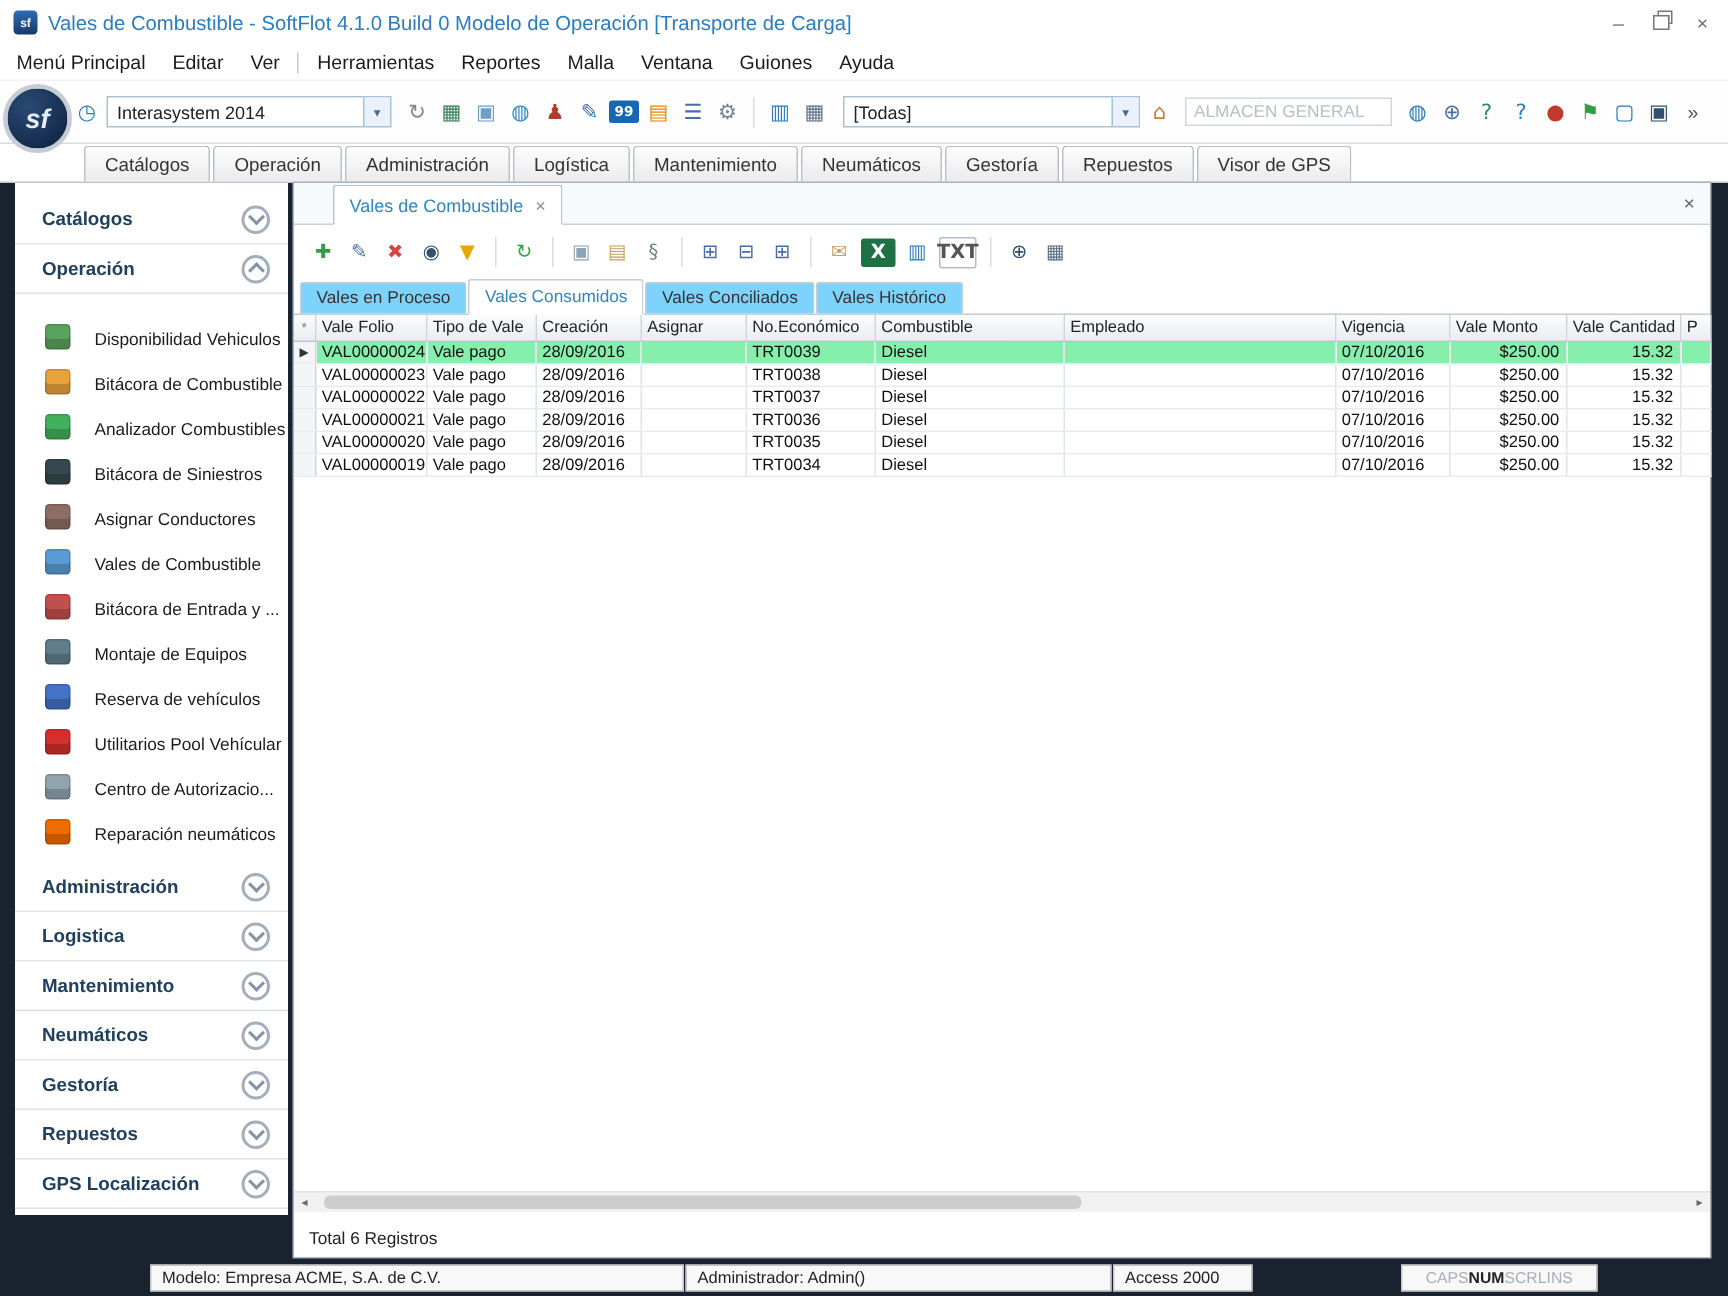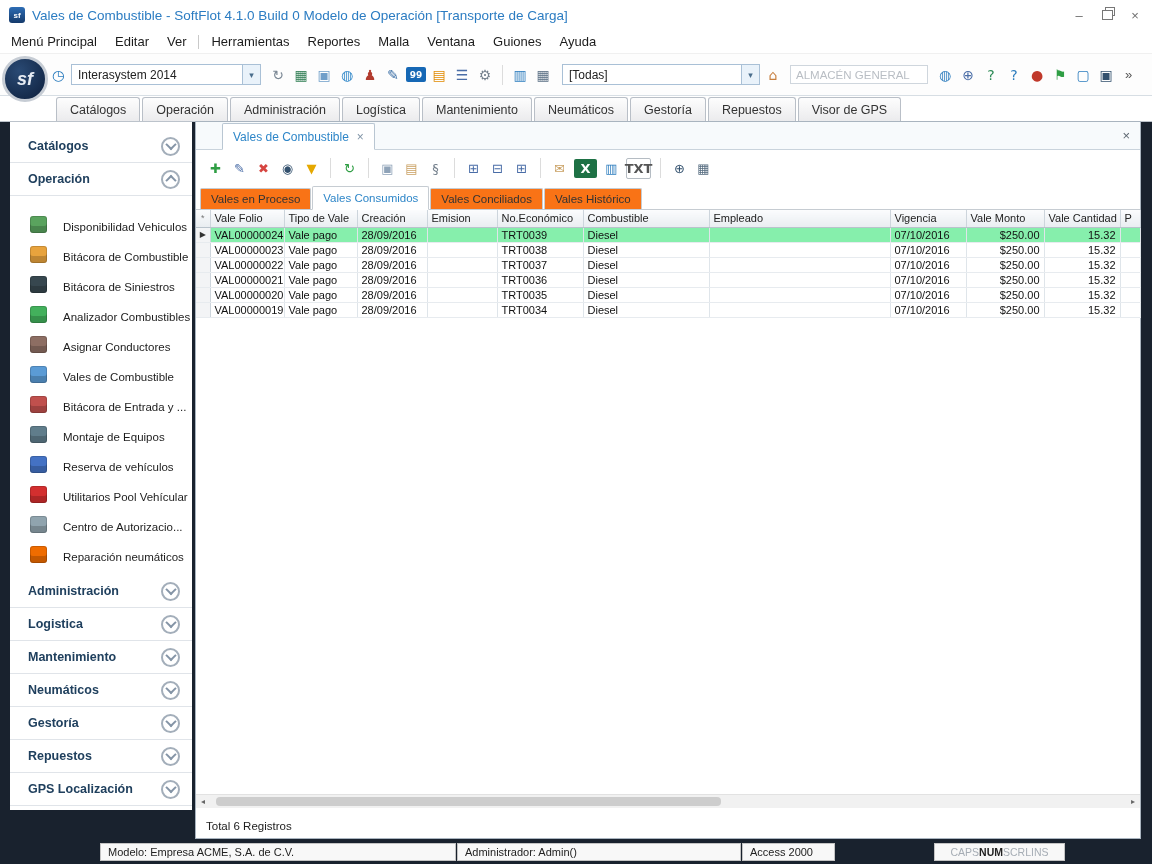--- a/index.html
+++ b/index.html
@@ -63,21 +63,21 @@
   .main{left:196px;top:122px;width:944px;height:716px;background:#fff;outline:1px solid #a9b4bf;}
   .doc-strip{position:absolute;left:0;top:0;width:944px;height:28px;background:#f7fafc;border-bottom:1px solid #c9d3dc;box-sizing:border-box;display:flex;align-items:flex-end;padding-left:26px;}
   .doctab{height:25px;background:#fff;border:1px solid #b9c6d2;border-bottom:1px solid #fff;margin-bottom:-1px;
     display:flex;align-items:center;gap:8px;padding:0 10px;font-size:12px;color:#2e86c8;border-radius:2px 2px 0 0;white-space:nowrap;}
   .tclose{color:#7f93a6;font-size:12px;}
   .strip-close{position:absolute;right:10px;top:6px;color:#5c6670;font-size:13px;}
   .gridbar{position:absolute;left:0;top:28px;width:944px;height:36px;display:flex;align-items:center;padding-left:10px;gap:5px;box-sizing:border-box;}
   .gbico{width:19px;height:19px;font-size:13px;}
   .subtabs{position:absolute;left:0;top:64px;width:944px;height:24px;display:flex;align-items:flex-end;padding-left:4px;border-bottom:1px solid #c6ccd2;box-sizing:border-box;}
   .subtab{height:20px;padding:0 10px;display:flex;align-items:center;font-size:11.5px;color:#333;
-    background:#f97316;border:1px solid #c6ccd2;border-bottom:none;margin-right:1px;border-radius:2px 2px 0 0;white-space:nowrap;}
+    background:#7dd3fc;border:1px solid #c6ccd2;border-bottom:none;margin-right:1px;border-radius:2px 2px 0 0;white-space:nowrap;}
   .subtab.active{background:#fff;color:#2e86c8;height:22px;margin-bottom:-1px;border-bottom:1px solid #fff;}
   
   .gridwrap{position:absolute;left:0;top:88px;width:944px;}
   table.records{border-collapse:collapse;table-layout:fixed;width:944px;font-size:11px;font-family:"Liberation Sans",sans-serif;}
   table.records th{height:17px;background:linear-gradient(#fbfcfd,#e9edf1);border-right:1px solid #cdd5dc;
     border-bottom:1px solid #b9c3cc;font-weight:normal;color:#222;text-align:left;padding:0 4px;overflow:hidden;white-space:nowrap;box-sizing:border-box;}
   table.records th.ind-h{text-align:center;color:#777;font-size:9px;padding:0;}
   table.records td{height:15px;border-right:1px solid #dfe5ea;border-bottom:1px solid #e7ebef;padding:0 4px;color:#111;
     overflow:hidden;white-space:nowrap;box-sizing:border-box;}
   table.records td.ind{background:#f3f4f6;border-right:1px solid #cdd5dc;text-align:center;font-size:8px;color:#333;padding:0;}
@@ -202,26 +202,26 @@
     <div class="sb-items">
       <div class="sb-item">
         <span class="sbico" style="background: rgb(90, 163, 94);"></span>
         <span class="sb-item-label">Disponibilidad Vehiculos</span>
       </div>
       <div class="sb-item">
         <span class="sbico" style="background: rgb(232, 163, 61);"></span>
         <span class="sb-item-label">Bitácora de Combustible</span>
       </div>
       <div class="sb-item">
+        <span class="sbico" style="background: rgb(67, 176, 92);"></span>
+        <span class="sb-item-label">Analizador Combustibles</span>
+      </div>
+      <div class="sb-item">
         <span class="sbico" style="background: rgb(55, 71, 79);"></span>
         <span class="sb-item-label">Bitácora de Siniestros</span>
-      </div>
-      <div class="sb-item">
-        <span class="sbico" style="background: rgb(67, 176, 92);"></span>
-        <span class="sb-item-label">Analizador Combustibles</span>
       </div>
       <div class="sb-item">
         <span class="sbico" style="background: rgb(141, 110, 99);"></span>
         <span class="sb-item-label">Asignar Conductores</span>
       </div>
       <div class="sb-item">
         <span class="sbico" style="background: rgb(91, 155, 213);"></span>
         <span class="sb-item-label">Vales de Combustible</span>
       </div>
       <div class="sb-item">
@@ -347,21 +347,21 @@
           <col style="width: 78px;">
           <col style="width: 76px;">
           <col style="width: 20px;">
         </colgroup>
         <thead>
           <tr>
             <th class="ind-h">*</th>
             <th>Vale Folio</th>
             <th>Tipo de Vale</th>
             <th>Creación</th>
-            <th>Emision</th>
+            <th>Asignar</th>
             <th>No.Económico</th>
             <th>Combustible</th>
             <th>Empleado</th>
             <th>Vigencia</th>
             <th>Vale Monto</th>
             <th>Vale Cantidad</th>
             <th>P</th>
           </tr>
         </thead>
         <tbody>

